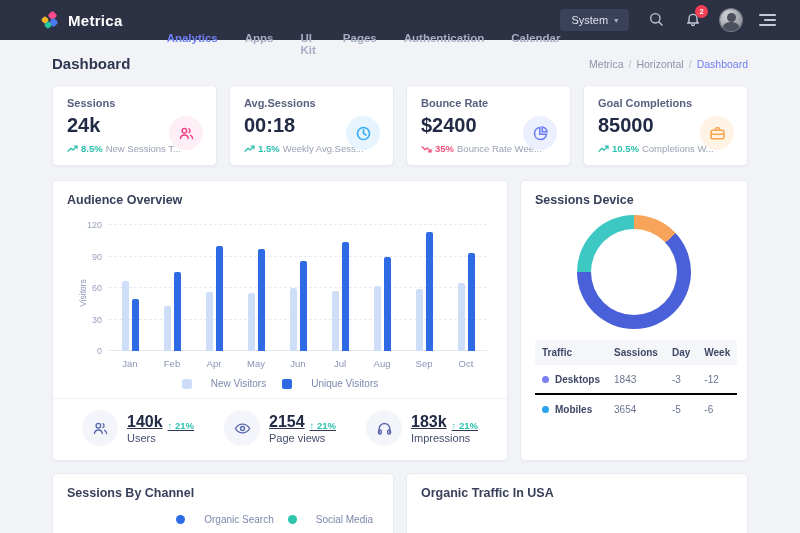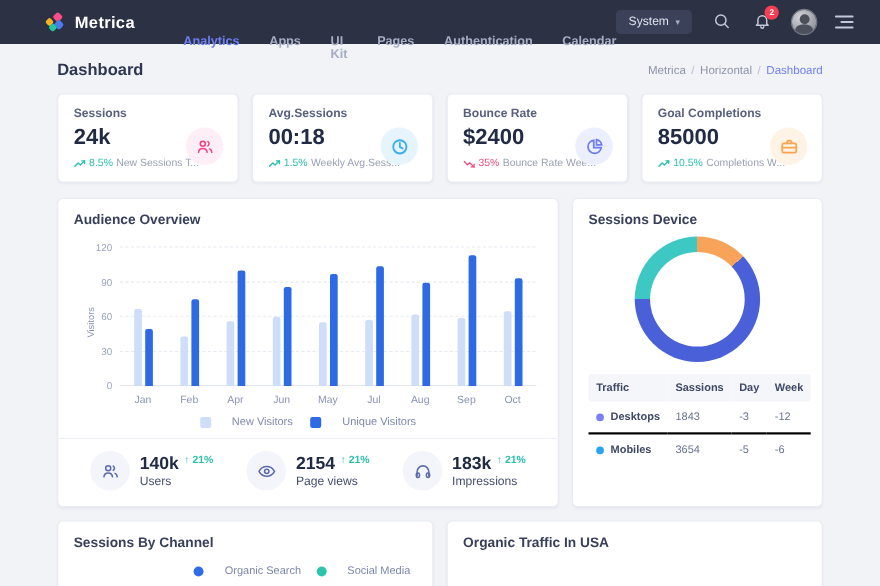--- a/index.html
+++ b/index.html
@@ -48,21 +48,21 @@
 
   
   .stats-grid { display:grid; grid-template-columns:repeat(4,1fr); gap:12px; margin:0 52px; }
   .stat-card { padding:11px 14px; position:relative; }
   .stat-label { font-size:11px; font-weight:bold; color:#59617f; }
   .stat-value { font-size:20px; font-weight:bold; color:#222b45; margin:5px 0 6px; }
   .stat-icon { position:absolute; right:13px; top:30px; width:34px; height:34px; border-radius:50%;
                display:flex; align-items:center; justify-content:center; }
   .stat-icon svg { width:17px; height:17px; }
   .stat-desc { font-size:9.5px; color:#9aa1b5; white-space:nowrap; overflow:hidden; display:flex; align-items:center; gap:3px; }
-  .stat-desc .pct { font-weight:normal; }
+  .stat-desc .pct { font-weight:bold; }
   .stat-desc svg { width:11px; height:8px; flex:none; }
 
   
   .main-row { display:grid; grid-template-columns:1fr 228px; gap:12px; margin:14px 52px 0; }
   .main-card { height:281px; padding:12px 14px; overflow:hidden; }
 
   
   .chart { position:relative; margin:14px 2px 0 8px; height:152px; }
   .ylabel { position:absolute; left:-6px; top:44%; transform:rotate(-90deg); font-size:8.5px; color:#8a93b5; }
   .plot { position:absolute; left:34px; right:4px; top:4px; bottom:22px; }
@@ -77,21 +77,21 @@
   .legend-item { display:flex; align-items:center; gap:19px; font-size:10px; color:#7d87ab; cursor:pointer; }
   .legend-swatch { width:10px; height:10px; border-radius:2px; }
   .divider { border-top:1px solid #eef0f5; margin:9px -14px 0; }
 
   
   .mini-stats { display:flex; justify-content:space-around; padding:11px 0 0; }
   .mini-stat { display:flex; align-items:center; gap:9px; }
   .mini-icon { width:36px; height:36px; border-radius:50%; background:#f3f5fa; color:#5c6bae;
                display:flex; align-items:center; justify-content:center; }
   .mini-icon svg { width:17px; height:17px; }
-  .mini-val-row { display:flex; align-items:flex-start; gap:5px; }
+  .mini-val-row { display:flex; align-items:flex-end; gap:5px;text-decoration:underline; }
   .mini-value { font-size:16px; font-weight:bold; color:#222b45; }
   .mini-delta { font-size:9.5px; font-weight:bold; color:#2bc0ae; }
   .mini-label { font-size:11px; color:#454e6d; margin-top:1px; }
 
   
   .donut-wrap { display:flex; justify-content:center; margin-top:8px; }
   .donut { width:114px; height:114px; border-radius:50%; position:relative; }
   .donut::after { content:""; position:absolute; inset:14px; background:#fff; border-radius:50%; }
   .device-table { width:100%; border-collapse:collapse; margin-top:11px; font-size:10px; }
   .device-table th { background:#f4f6f9; color:#3f4866; text-align:left; font-weight:bold; padding:7px 7px; }
@@ -289,28 +289,28 @@
               <div class="bar" title="New Visitors: 43" style="height: 35.8333%; background: rgb(207, 222, 248);"></div>
               <div class="bar" title="Unique Visitors: 75" style="height: 62.5%; background: rgb(45, 106, 227);"></div>
               <span class="x-label">Feb</span>
             </div>
             <div class="bar-group">
               <div class="bar" title="New Visitors: 56" style="height: 46.6667%; background: rgb(207, 222, 248);"></div>
               <div class="bar" title="Unique Visitors: 100" style="height: 83.3333%; background: rgb(45, 106, 227);"></div>
               <span class="x-label">Apr</span>
             </div>
             <div class="bar-group">
+              <div class="bar" title="New Visitors: 55" style="height: 45.8333%; background: rgb(207, 222, 248);"></div>
+              <div class="bar" title="Unique Visitors: 97" style="height: 80.8333%; background: rgb(45, 106, 227);"></div>
+              <span class="x-label">May</span>
+            </div>
+            <div class="bar-group">
               <div class="bar" title="New Visitors: 60" style="height: 50%; background: rgb(207, 222, 248);"></div>
               <div class="bar" title="Unique Visitors: 86" style="height: 71.6667%; background: rgb(45, 106, 227);"></div>
               <span class="x-label">Jun</span>
-            </div>
-            <div class="bar-group">
-              <div class="bar" title="New Visitors: 55" style="height: 45.8333%; background: rgb(207, 222, 248);"></div>
-              <div class="bar" title="Unique Visitors: 97" style="height: 80.8333%; background: rgb(45, 106, 227);"></div>
-              <span class="x-label">May</span>
             </div>
             <div class="bar-group">
               <div class="bar" title="New Visitors: 57" style="height: 47.5%; background: rgb(207, 222, 248);"></div>
               <div class="bar" title="Unique Visitors: 104" style="height: 86.6667%; background: rgb(45, 106, 227);"></div>
               <span class="x-label">Jul</span>
             </div>
             <div class="bar-group">
               <div class="bar" title="New Visitors: 62" style="height: 51.6667%; background: rgb(207, 222, 248);"></div>
               <div class="bar" title="Unique Visitors: 90" style="height: 75%; background: rgb(45, 106, 227);"></div>
               <span class="x-label">Aug</span>

